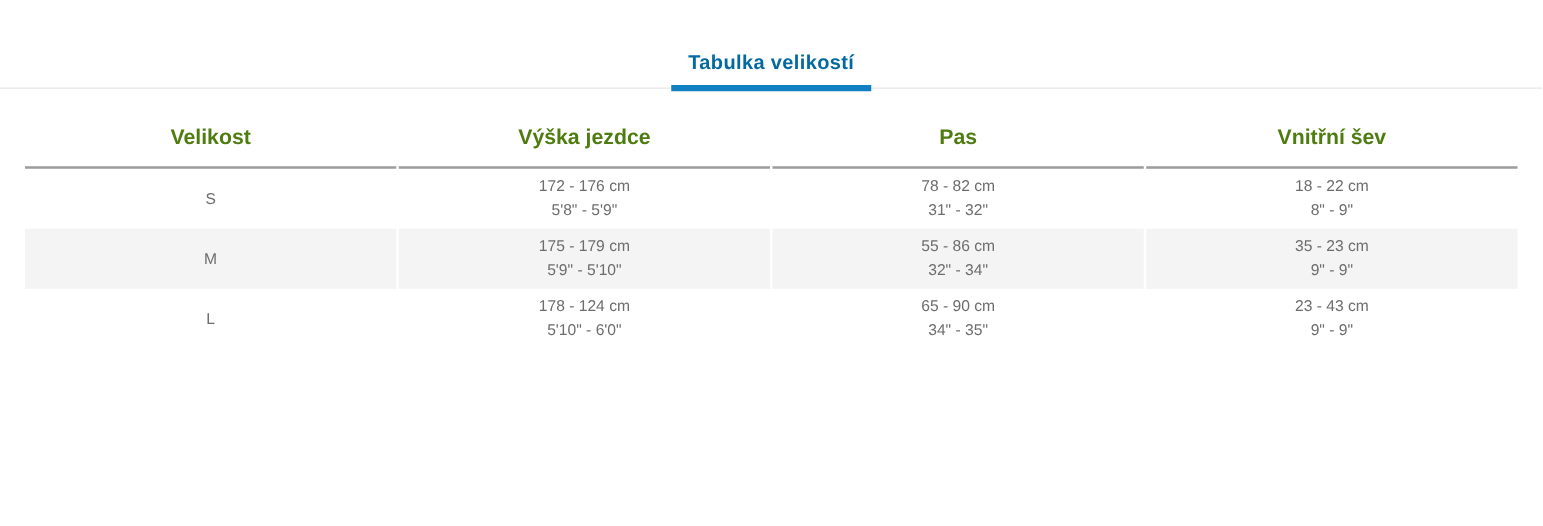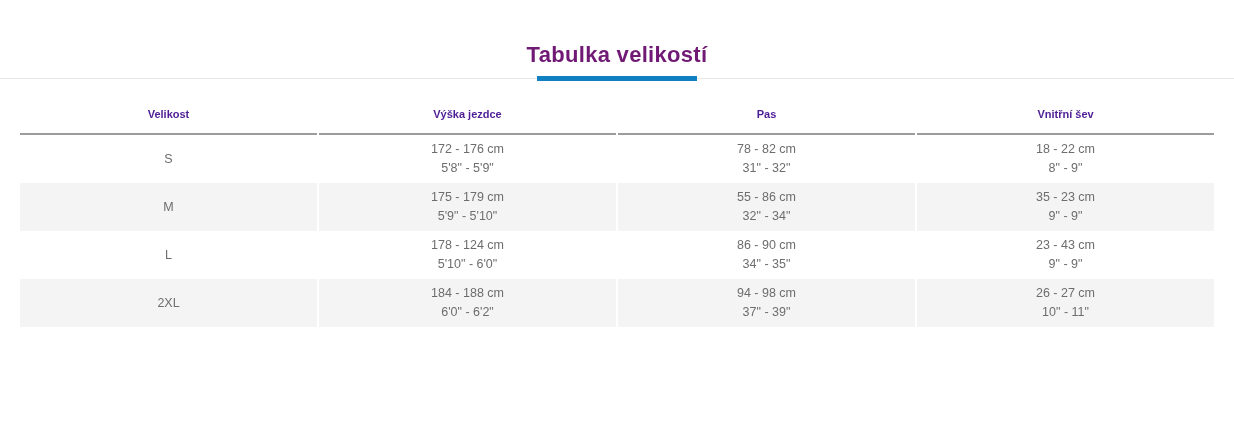--- a/index.html
+++ b/index.html
@@ -14,23 +14,23 @@
     background: #ffffff;
     overflow: hidden;
     position: relative;
   }
   .title-wrap {
     text-align: center;
     padding-top: 42px;
   }
   .page-title {
     margin: 0;
-    font-size: 22px;
+    font-size: 16px;
     font-weight: 700;
-    color: #701a75;
+    color: #0369a1;
     letter-spacing: 0.3px;
   }
   .divider-wrap {
     position: relative;
     height: 14px;
     margin-top: 5px;
   }
   .divider-line {
     position: absolute;
     top: 5px;
@@ -51,23 +51,23 @@
   .size-table-wrap {
     margin: 12px 18px 0 18px;
   }
   table.size-table {
     width: 100%;
     border-collapse: separate;
     border-spacing: 2px 0;
     table-layout: fixed;
   }
   .size-table thead th {
-    font-size: 11px;
+    font-size: 17px;
     font-weight: 700;
-    color: #4c1d95;
+    color: #4d7c0f;
     text-align: center;
     padding: 9px 0 13px 0;
     border-bottom: 2px solid #9c9c9c;
   }
   .size-table tbody td {
     font-size: 12.5px;
     color: #6d6d6d;
     text-align: center;
     vertical-align: middle;
     padding: 5px 0;
@@ -146,45 +146,28 @@
 
         <tr>
           <td>
               <span class="cell-line">L</span>
             </td>
           <td>
             <span class="cell-line">178 - 124 cm</span>
             <span class="cell-line">5'10" - 6'0"</span>
           </td>
           <td>
-            <span class="cell-line">86 - 90 cm</span>
+            <span class="cell-line">65 - 90 cm</span>
             <span class="cell-line">34" - 35"</span>
           </td>
           <td>
             <span class="cell-line">23 - 43 cm</span>
             <span class="cell-line">9" - 9"</span>
           </td>
         </tr>
 
 
-        <tr>
-          <td>
-              <span class="cell-line">2XL</span>
-            </td>
-          <td>
-            <span class="cell-line">184 - 188 cm</span>
-            <span class="cell-line">6'0" - 6'2"</span>
-          </td>
-          <td>
-            <span class="cell-line">94 - 98 cm</span>
-            <span class="cell-line">37" - 39"</span>
-          </td>
-          <td>
-            <span class="cell-line">26 - 27 cm</span>
-            <span class="cell-line">10" - 11"</span>
-          </td>
-        </tr>
 
       </tbody>
     </table>
   </div>
 
 </div>
 
 </body></html>

